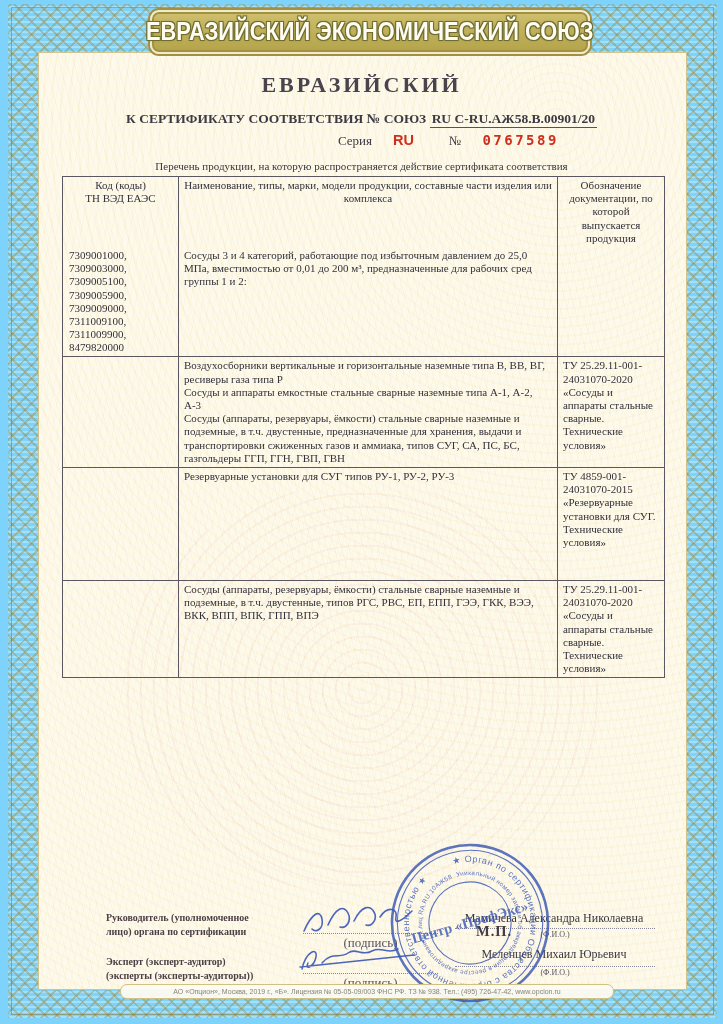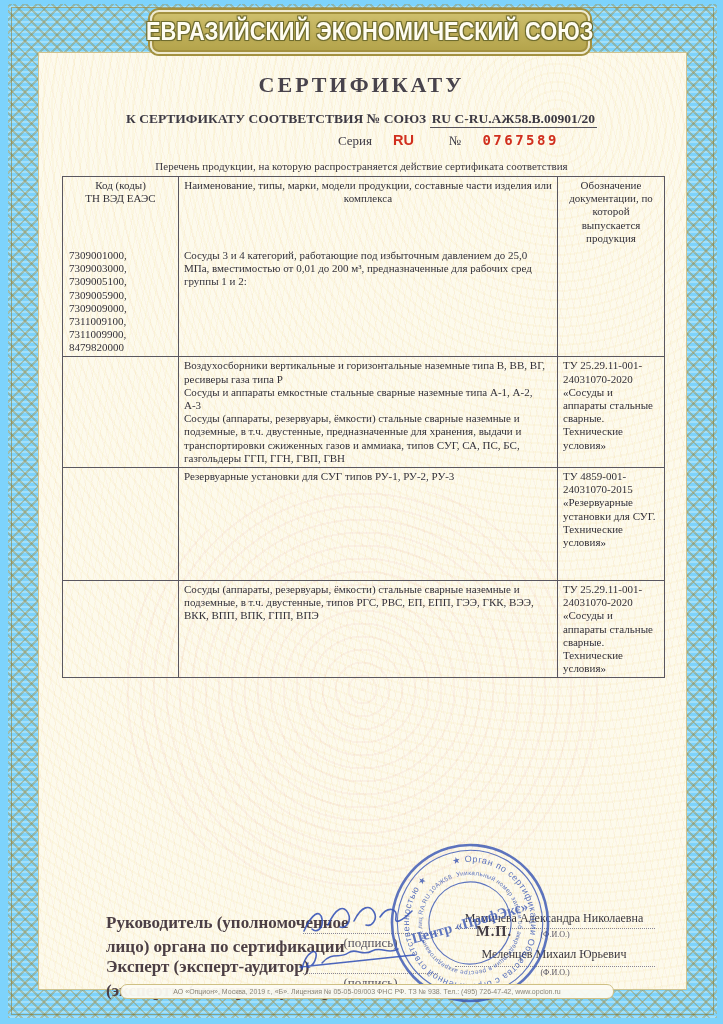--- a/index.html
+++ b/index.html
@@ -60,21 +60,21 @@
   .t-cell + .t-cell{border-left:1px solid #5a5760;}
   .t-head{min-height:52px;}
   .t-head .t-cell{text-align:center;}
   .t-row:nth-child(2){min-height:92px;}
   .t-row:nth-child(3){min-height:112px;}
   .t-row:nth-child(4){min-height:46px;}
   .t-row:nth-child(5){min-height:66px;}
   .cell-codes{padding-left:6px;}
 
   
-  .role{font-weight:700;font-size:17px;line-height:1.4;color:#4c3f45;white-space:pre-line;}
+  .role{font-weight:700;font-size:10px;line-height:1.4;color:#4c3f45;white-space:pre-line;}
   .role1{left:106px;top:911px;width:250px;}
   .role2{left:106px;top:955px;width:260px;}
   .sig-line{border-bottom:1px dotted #8a8795;width:135px;}
   .sig-label{text-align:center;font-size:13px;color:#56525e;padding-top:1px;}
   .sig1{left:303px;top:933px;}
   .sig2{left:303px;top:973px;}
   .sig-svg{position:absolute;z-index:3;}
   .name{font-size:12px;color:#3a3740;text-align:center;}
   .name1{left:428px;top:911px;width:252px;}
   .name2{left:428px;top:947px;width:252px;}
@@ -95,21 +95,21 @@
 <body>
 
 <div class="page">
   <div class="frame"></div>
   <div class="field"></div>
 
   <div class="banner">
     <span>ЕВРАЗИЙСКИЙ ЭКОНОМИЧЕСКИЙ СОЮЗ</span>
   </div>
 
-  <div class="abs title">СЕРТИФИКАТУ</div>
+  <div class="abs title">ЕВРАЗИЙСКИЙ</div>
 
   <div class="abs subtitle">
     <span>К СЕРТИФИКАТУ СООТВЕТСТВИЯ № СОЮЗ</span>
     <span class="cert-num">RU C-RU.АЖ58.В.00901/20</span>
   </div>
 
   <div class="abs series-row">
     <span class="series-label">Серия</span>
     <span class="series-value">RU</span>
     <span class="num-sign">№</span>

